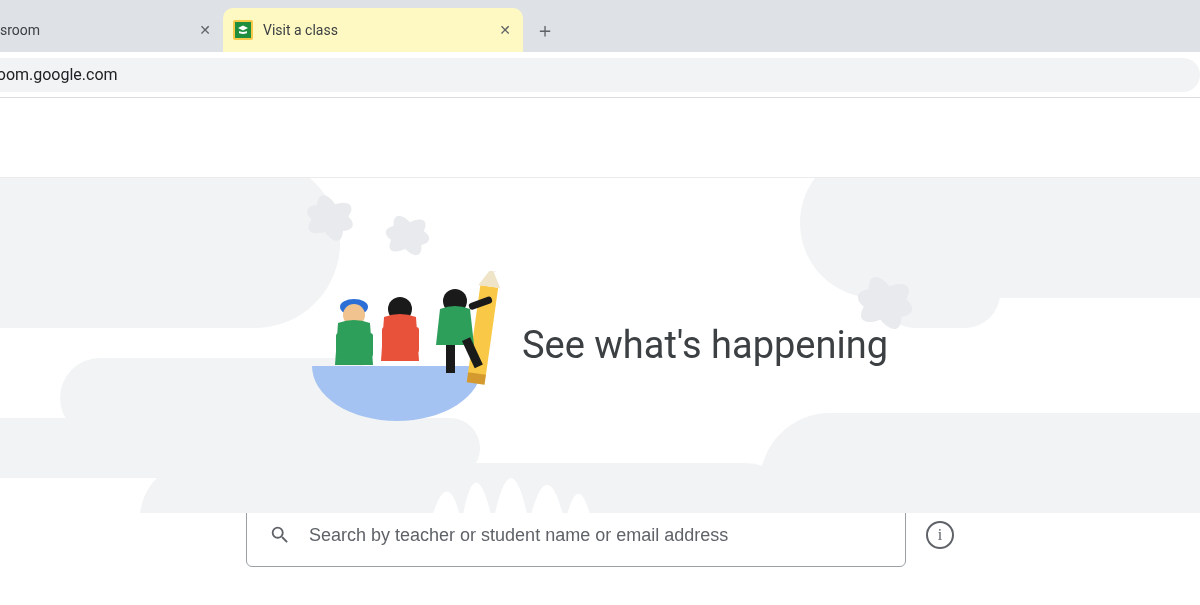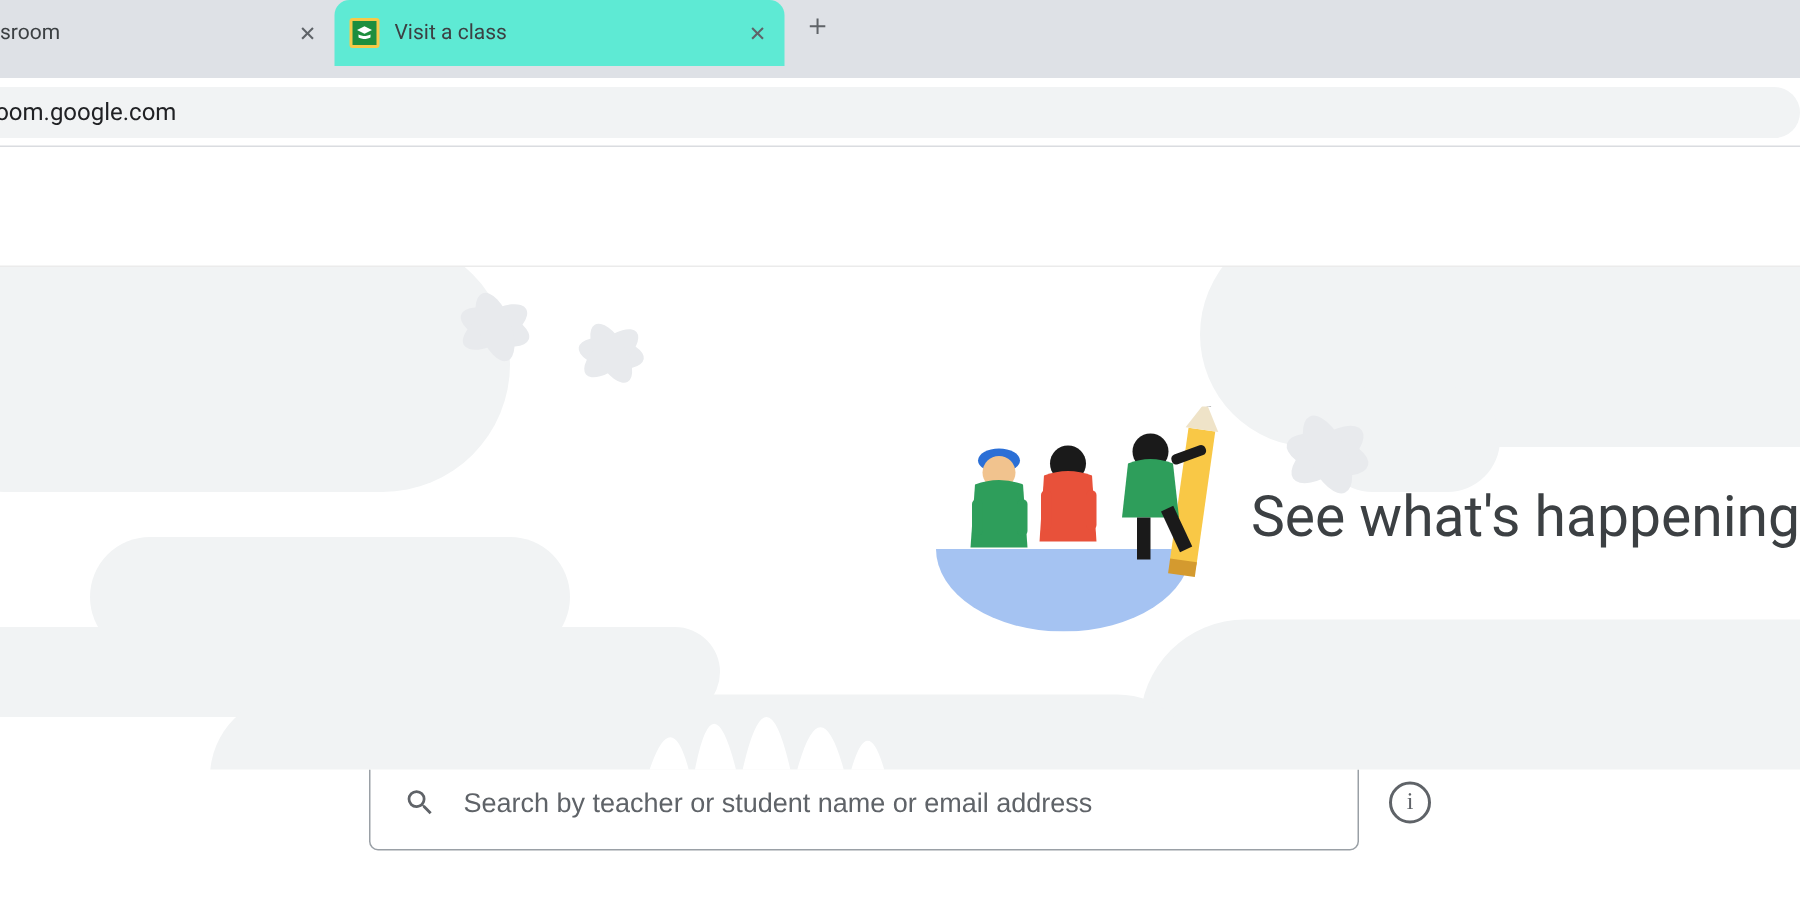--- a/index.html
+++ b/index.html
@@ -1,42 +1,42 @@
 <!DOCTYPE html>
 <html><head>
 <meta charset="utf-8">
 <style>
   * { box-sizing: border-box; margin: 0; padding: 0; }
   html, body { width: 1200px; height: 605px; overflow: hidden; font-family: "Google Sans", Roboto, Arial, sans-serif; background: #fff; }
 
   
-  .chrome-tabs { height: 52px; background: #dee1e6; display: flex; align-items: flex-start; padding-left: 0; position: relative; }
+  .chrome-tabs { height: 52px; background: #dee1e6; display: flex; align-items: flex-end; padding-left: 0; position: relative; }
   .tab { height: 44px; width: 223px; display: flex; align-items: center; gap: 10px; padding: 0 10px; position: relative; font-size: 14px; color: #3c4043; }
   .tab.inactive { background: transparent; }
-  .tab.active { background: #5eead4; border-top-left-radius: 10px; border-top-right-radius: 10px; }
+  .tab.active { background: #fef9c3; border-top-left-radius: 10px; border-top-right-radius: 10px; }
   .tab .title { flex: 1; white-space: nowrap; overflow: hidden; text-overflow: ellipsis; }
   .tab .close { width: 16px; height: 16px; display:flex; align-items:center; justify-content:center; color:#5f6368; border-radius:50%; cursor:pointer; font-size:14px; }
   .tab.inactive { padding-left: 0; } 
   .tab.inactive .title { padding-left: 0; }
   .tab-favicon { width:20px; height:20px; background:#1e8e3e; border:2px solid #f7c948; border-radius:2px; display:flex; align-items:center; justify-content:center; font-size:10px; color:#fff; }
   .tab-favicon svg { width:12px; height:12px; }
   .new-tab { width: 32px; height: 32px; margin: 0 6px 6px 6px; display:flex; align-items:center; justify-content:center; color:#5f6368; font-size:20px; border-radius:50%; cursor:pointer; }
 
   .addr-bar { height: 46px; background: #fff; display:flex; align-items:center; padding: 6px 0; border-bottom:1px solid #dadce0; }
   .addr-inner { flex:1; height:34px; background:#f1f3f4; border-radius:17px; display:flex; align-items:center; padding:0 14px; font-size:16px; color:#202124; margin-left:-60px; }
   .addr-inner span.url { white-space:nowrap; }
 
   
   .page-header { height: 80px; background:#fff; border-bottom:1px solid #ebebeb; }
 
   
   .hero-wrap { position:relative; height: 335px; background:#fff; overflow:hidden; }
   
   .blob { position:absolute; background:#f1f3f4; border-radius:9999px; }
-  .hero-inner { position:relative; z-index:2; display:flex; align-items:center; justify-content:flex-end; height: 100%; }
+  .hero-inner { position:relative; z-index:2; display:flex; align-items:center; justify-content:center; height: 100%; }
   .hero-text { text-align:center; color:#3c4043; font-size:38px; line-height:1.35; font-weight:400; }
   .hero-illustration { width: 210px; height: 150px; position:relative; }
 
   
   .search-row { display:flex; align-items:center; justify-content:center; gap: 20px; margin-top: -10px; }
   .search-box { width: 660px; height: 64px; border:1px solid #9aa0a6; border-radius:6px; display:flex; align-items:center; gap:18px; padding:0 22px; background:#fff; }
   .search-box input { flex:1; border:none; outline:none; font-size:18px; color:#5f6368; background:transparent; }
   .search-box input::placeholder { color:#5f6368; }
   .mag { width:22px; height:22px; color:#5f6368; }
   .info-btn { width:28px; height:28px; border:2px solid #5f6368; border-radius:50%; display:flex; align-items:center; justify-content:center; color:#5f6368; font-family: Georgia, serif; font-size:16px; cursor:pointer; }

